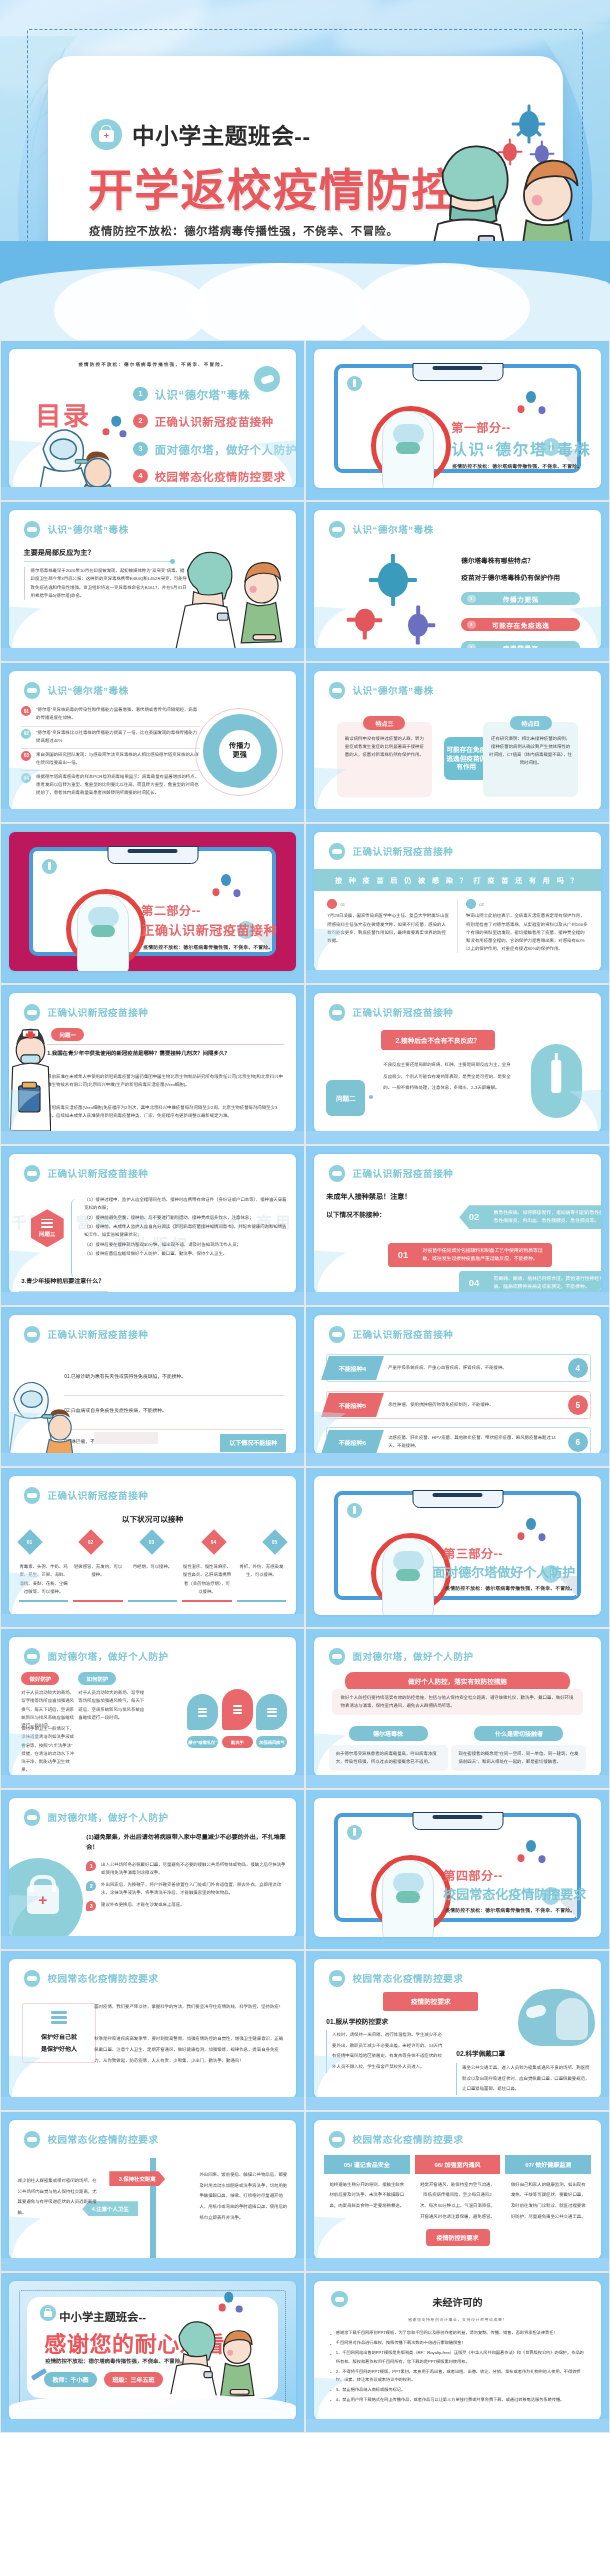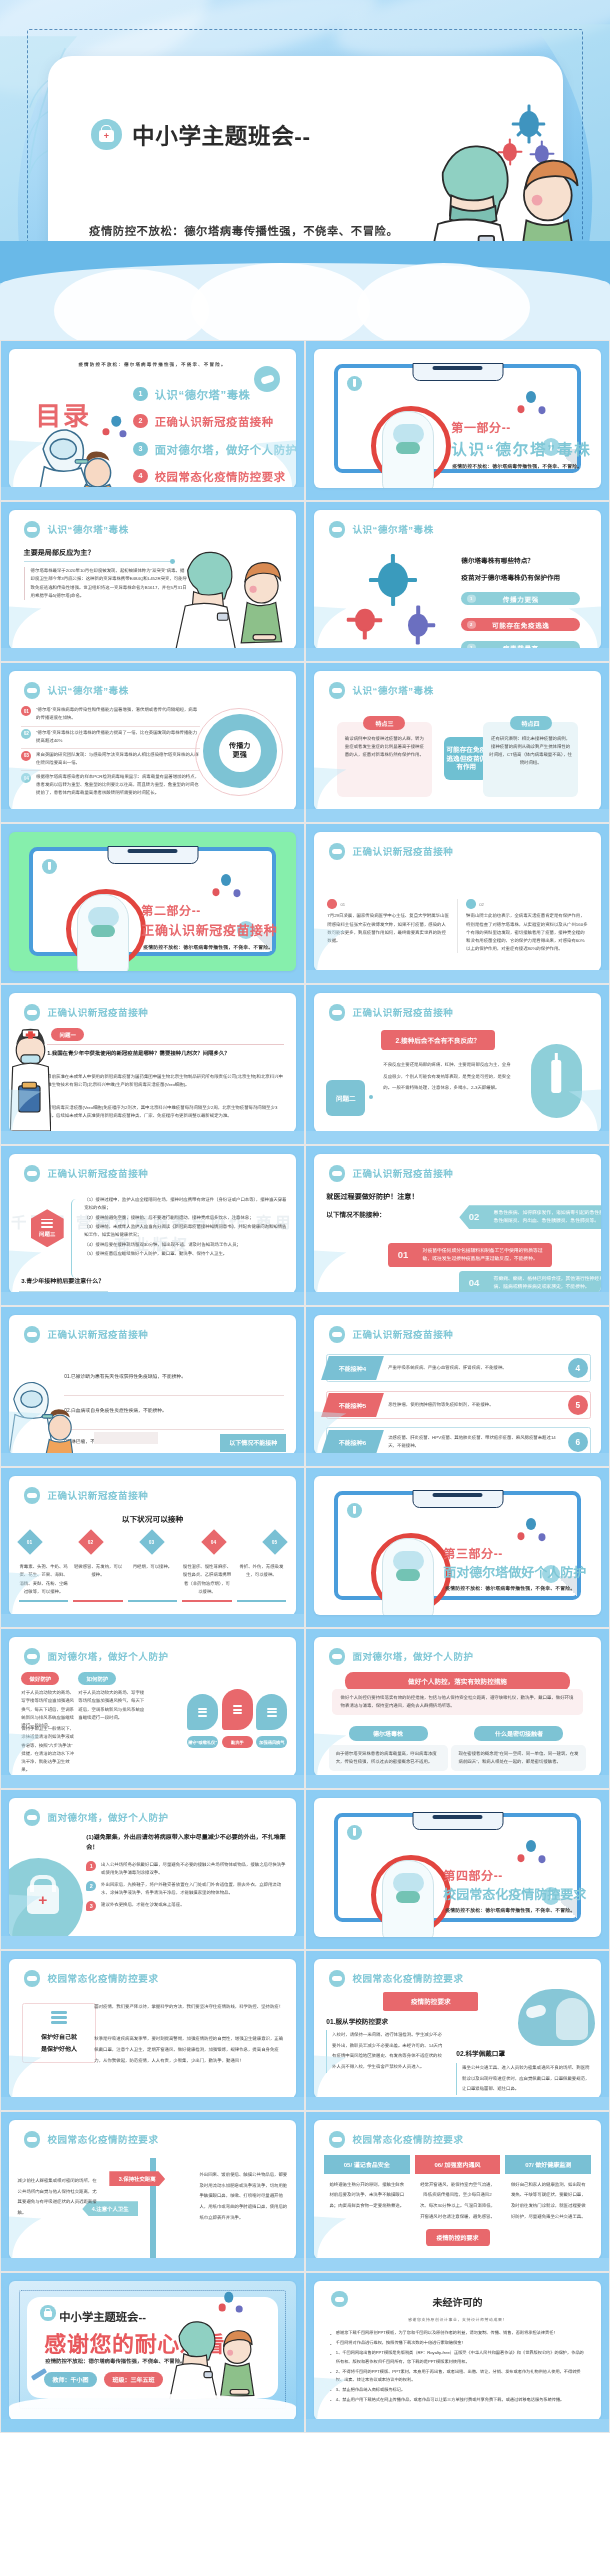--- a/index.html
+++ b/index.html
@@ -342,20 +342,21 @@
     </div>
 
     <div class="lock-badge">
       <div class="body">
           <div class="shackle"></div>
           <div class="cross">+</div>
         </div>
     </div>
 
     <h1 class="sub">中小学主题班会--</h1>
+    <h1 class="main">开学返校疫情防控</h1>
     <p class="slogan">疫情防控不放松：德尔塔病毒传播性强，不侥幸、不冒险。</p>
 
     <div class="syringe"></div>
     <div class="pill teacher">教师：千小图</div>
     <div class="pill klass">班级：三年五班</div>
 
     <div class="illus" style="right:24px;top:119px;width:179px;height:179px;">
       <svg viewBox="0 0 300 300" width="179" height="179">
 
         <path d="M60,90 q18,-46 58,-44 q44,2 50,46 q4,30 -12,46 l-6,22 l-56,4 l-12,-26 q-24,-18 -22,-48 Z" fill="#8fd0c2" stroke="#2b2b2b" stroke-width="3"></path>
@@ -606,21 +607,21 @@
           <div class="body-txt" style="text-align:center;">还有研究表明：相比未接种疫苗的病例，接种疫苗的病例从确诊到产生抗体阳性的时间短，CT值高（体内病毒载量不高），住院时间短。</div>
         </div>
         <svg class="bg-leaf" style="left:-3.6px;bottom:-7.1px;width:39px;height:50px;" viewBox="0 0 66 84">
             <path d="M60,4 C20,24 6,56 12,84 L0,84 L0,0 Z" fill="#bfe6f5"></path>
           </svg>
       </div>
       <div class="bot-band"></div>
     </div>
 
     <div class="thumb divider">
-      <div class="inner" style="background:#86efac;text-decoration:underline;">
+      <div class="inner" style="background:#be185d;text-decoration:underline;">
         <div class="clip">
           <div class="clip-top"></div>
           <div class="flask"></div>
           <div class="thermo"></div>
           <div class="fold"></div>
           <div class="stop-sign"></div>
           <div class="hazmat">
               <div class="visor"></div>
               <div class="mask"></div>
             </div>
@@ -639,20 +640,21 @@
         </div>
       </div>
     </div>
 
     <div class="thumb">
       <div class="inner">
         <div class="s-head">
           <div class="hicon"></div>
           <div class="htitle">正确认识新冠疫苗接种</div>
         </div>
+        <div class="kv-head" style="position:absolute;left:0;right:0;top:37px;">接 种 疫 苗 后 仍 被 感 染 ？ 打 疫 苗 还 有 用 吗 ？</div>
         <div style="position:absolute;left:13px;right:13px;top:67px;display:flex;gap:8.3px;">
           <div style="flex:1;">
             <div style="display:flex;align-items:center;gap:3.6px;margin-bottom:3.6px;">
               <div style="width:9.5px;height:9.5px;border-radius:50%;background:#e8686c;"></div>
               <span style="font-size:4.2px;color:#888;">01</span>
             </div>
             <div class="body-txt">7月29日凌晨，国家传染病医学中心主任、复旦大学附属华山医院感染科主任张文宏在微博发文称，如果不打疫苗，感染的人数可能会更多，到底疫苗作用如何，最终需要真实世界的防控数据。</div>
           </div>
           <div class="vline"></div>
           <div style="flex:1;">
@@ -750,21 +752,21 @@
       </div>
       <div class="bot-band"></div>
     </div>
 
     <div class="thumb">
       <div class="inner">
         <div class="s-head">
           <div class="hicon"></div>
           <div class="htitle">正确认识新冠疫苗接种</div>
         </div>
-        <div style="position:absolute;left:12px;top:37px;font-size:7.1px;font-weight:bold;color:#222;">就医过程要做好防护！注意！</div>
+        <div style="position:absolute;left:12px;top:37px;font-size:7.1px;font-weight:bold;color:#222;">未成年人接种禁忌！注意！</div>
         <div style="position:absolute;left:12px;top:55px;font-size:6.6px;font-weight:bold;color:#222;">以下情况不能接种：</div>
         <div class="ribbon teal" style="position:absolute;left:145px;top:51px;width:149px;clip-path:polygon(6% 0,100% 0,100% 100%,6% 100%,0 50%);">
           <span style="position:absolute;left:9.5px;top:50%;transform:translateY(-50%);font-size:9.5px;font-weight:bold;color:rgba(255,255,255,.9);">02</span>
           <span style="display:block;margin-left:26px;">患急性疾病、如得麻疹发作，诸如病毒引起的急性腹泻、急性阑尾炎、内出血、急性胰腺炎、急性肺炎等。</span>
         </div>
         <div class="ribbon red" style="position:absolute;left:74px;top:89px;width:149px;border-radius:3.6px;">
           <span style="position:absolute;left:9.5px;top:50%;transform:translateY(-50%);font-size:9.5px;font-weight:bold;color:rgba(255,255,255,.9);">01</span>
           <span style="display:block;margin-left:26px;">对疫苗中任何成分包括辅料和制备工艺中使用的物质等过敏，既往发生过接种疫苗后严重过敏反应，不能接种。</span>
         </div>
         <div class="ribbon teal" style="position:absolute;left:145px;top:117px;width:149px;border-radius:3.6px 3.6px 9.5px 3.6px;">
@@ -906,21 +908,21 @@
           <div class="virus" style="right:38px;top:21.4px;width:15.5px;height:16.7px;">
               <div class="core" style="width:10px;height:12px;background:#3f94bf;"></div>
             </div>
           <div class="virus" style="right:50px;top:36px;width:10.7px;height:10.7px;">
               <div class="core" style="width:7.1px;height:7.7px;background:#e2575c;"></div>
             </div>
           <div class="virus" style="right:29px;top:37px;width:10.7px;height:10.7px;">
               <div class="core" style="width:7.1px;height:7.7px;background:#6b6fc0;"></div>
             </div>
           <div class="part-no" style="left:105px;top:49px;">第三部分--</div>
-          <div class="part-title" style="left:105px;top:67px;font-size:13px;letter-spacing:0;">面对德尔塔做好个人防护</div>
+          <div class="part-title" style="left:94px;top:67px;font-size:13px;letter-spacing:0;">面对德尔塔做好个人防护</div>
           <div class="part-slogan" style="left:107px;top:89px;">疫情防控不放松：德尔塔病毒传播性强，不侥幸、不冒险。</div>
         </div>
       </div>
     </div>
 
     <div class="thumb">
       <div class="inner">
         <div class="s-head">
           <div class="hicon"></div>
           <div class="htitle">面对德尔塔，做好个人防护</div>

